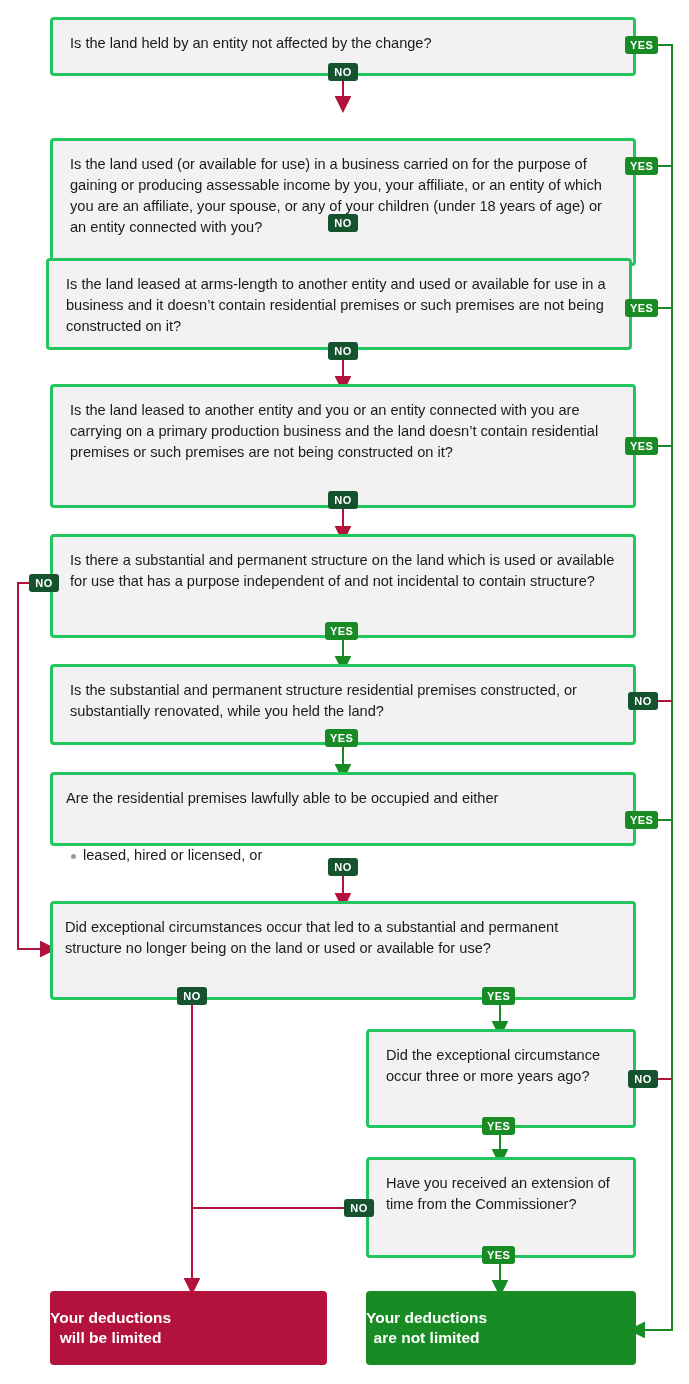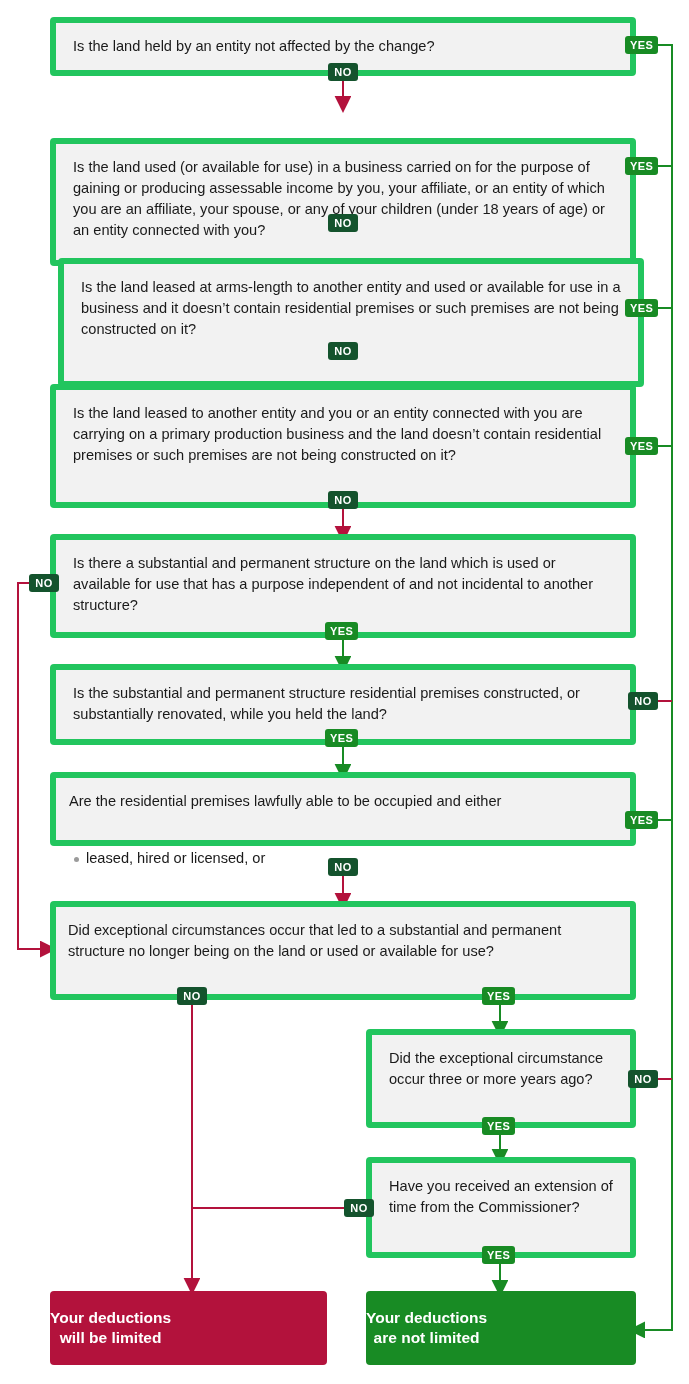--- a/index.html
+++ b/index.html
@@ -23,21 +23,21 @@
     left: 0;
     top: 0;
     width: 689px;
     height: 1384px;
     pointer-events: none;
   }
   .qbox {
     position: absolute;
     box-sizing: border-box;
     background: #f2f2f2;
-    border: 6px solid #22c55e;
+    border: 3px solid #22c55e;
     border-radius: 4px;
     color: #1a1a1a;
     font-size: 14.6px;
     line-height: 21px;
     padding: 13px 16px 13px 17px;
   }
   .qbox p {
     margin: 0;
   }
   .qbox ul {
@@ -150,34 +150,34 @@
   </div>
   <div class="tag no" style="left:328px; top:63px;">NO</div>
   <div class="tag yes" style="left:625px; top:36px;">YES</div>
 
   <div class="qbox" style="left:50px; top:104px; width:586px; height:128px;margin-top:34px;">
     <p>Is the land used (or available for use) in a business carried on for the purpose of gaining or producing assessable income by you, your affiliate, or an entity of which you are an affiliate, your spouse, or any of your children (under 18 years of age) or an entity connected with you?</p>
   </div>
   <div class="tag no" style="left:328px; top:214px;">NO</div>
   <div class="tag yes" style="left:625px; top:157px;">YES</div>
 
-  <div class="qbox" style="left:58px; top:258px; width:586px; height:129px;">
+  <div class="qbox" style="left:46px; top:258px; width:586px; height:92px;">
     <p>Is the land leased at arms-length to another entity and used or available for use in a business and it doesn’t contain residential premises or such premises are not being constructed on it?</p>
   </div>
   <div class="tag no" style="left:328px; top:342px;">NO</div>
   <div class="tag yes" style="left:625px; top:299px;">YES</div>
 
   <div class="qbox" style="left:50px; top:384px; width:586px; height:124px;">
     <p>Is the land leased to another entity and you or an entity connected with you are carrying on a primary production business and the land doesn’t contain residential premises or such premises are not being constructed on it?</p>
   </div>
   <div class="tag no" style="left:328px; top:491px;">NO</div>
   <div class="tag yes" style="left:625px; top:437px;">YES</div>
 
   <div class="qbox" style="left:50px; top:534px; width:586px; height:104px;">
-    <p>Is there a substantial and permanent structure on the land which is used or available for use that has a purpose independent of and not incidental to another structure?</p>
+    <p>Is there a substantial and permanent structure on the land which is used or available for use that has a purpose independent of and not incidental to contain structure?</p>
   </div>
   <div class="tag no" style="left:29px; top:574px;">NO</div>
   <div class="tag yes" style="left:325px; top:622px;">YES</div>
 
   <div class="qbox" style="left:50px; top:664px; width:586px; height:81px;">
     <p>Is the substantial and permanent structure residential premises constructed, or substantially renovated, while you held the land?</p>
   </div>
   <div class="tag no" style="left:628px; top:692px;">NO</div>
   <div class="tag yes" style="left:325px; top:729px;">YES</div>
 

